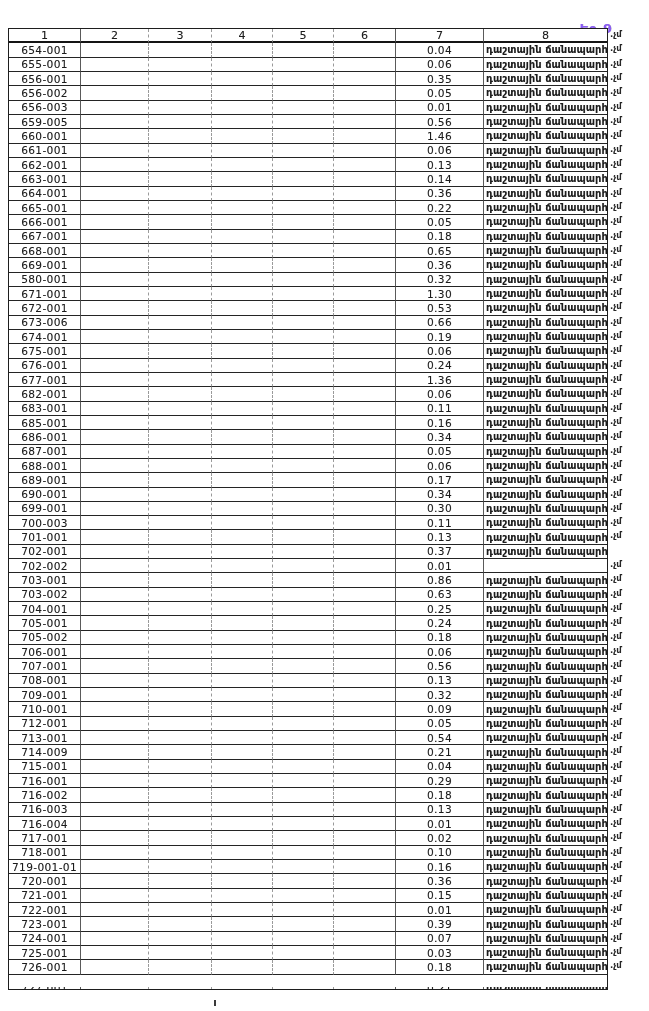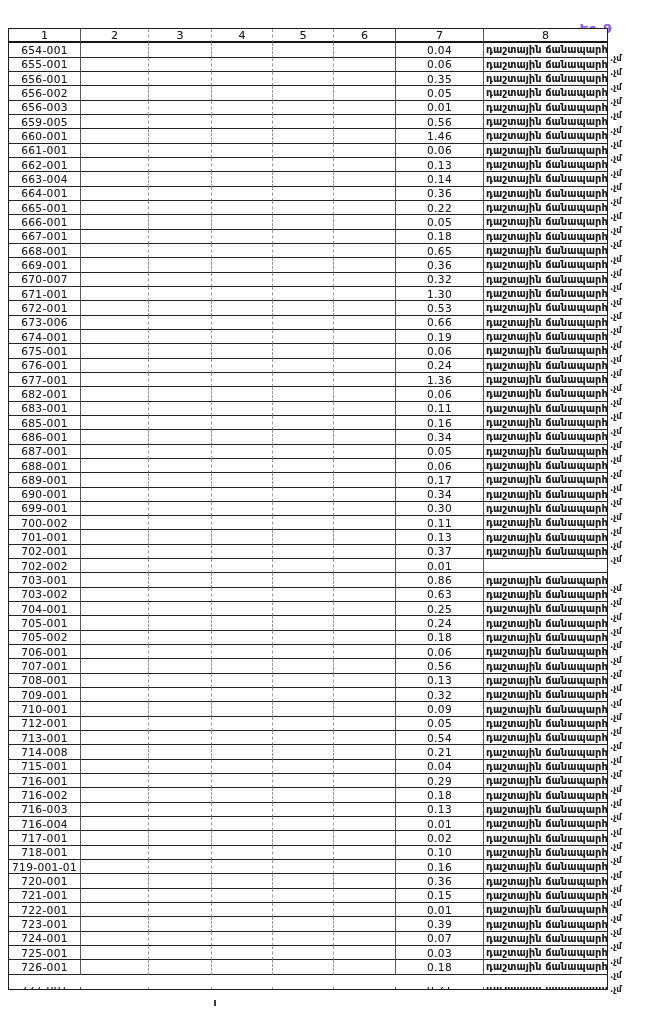--- a/index.html
+++ b/index.html
@@ -72,21 +72,21 @@
   }
   .header .c8 { justify-content: center; padding-left: 0; }
   .road-text {
     font-size: 9.8px;
     font-weight: bold;
     letter-spacing: 0.1px;
   }
   .suffix-col {
     position: absolute;
     left: 610px;
-    top: 51px;
+    top: 27px;
     width: 38px;
   }
   .suffix {
     height: 14.33px;
     line-height: 14.33px;
     font-size: 8.5px;
     font-weight: bold;
     color: #262626;
     white-space: nowrap;
     overflow: hidden;
@@ -219,21 +219,21 @@
         <div class="cell c3"></div>
         <div class="cell c4"></div>
         <div class="cell c5"></div>
         <div class="cell c6"></div>
         <div class="cell c7">0.13</div>
         <div class="cell c8">
           <span class="road-text">դաշտային ճանապարհ</span>
         </div>
       </div>
       <div class="row">
-        <div class="cell c1">663-004</div>
+        <div class="cell c1">663-001</div>
         <div class="cell c2"></div>
         <div class="cell c3"></div>
         <div class="cell c4"></div>
         <div class="cell c5"></div>
         <div class="cell c6"></div>
         <div class="cell c7">0.14</div>
         <div class="cell c8">
           <span class="road-text">դաշտային ճանապարհ</span>
         </div>
       </div>
@@ -303,21 +303,21 @@
         <div class="cell c3"></div>
         <div class="cell c4"></div>
         <div class="cell c5"></div>
         <div class="cell c6"></div>
         <div class="cell c7">0.36</div>
         <div class="cell c8">
           <span class="road-text">դաշտային ճանապարհ</span>
         </div>
       </div>
       <div class="row">
-        <div class="cell c1">670-007</div>
+        <div class="cell c1">580-001</div>
         <div class="cell c2"></div>
         <div class="cell c3"></div>
         <div class="cell c4"></div>
         <div class="cell c5"></div>
         <div class="cell c6"></div>
         <div class="cell c7">0.32</div>
         <div class="cell c8">
           <span class="road-text">դաշտային ճանապարհ</span>
         </div>
       </div>
@@ -507,21 +507,21 @@
         <div class="cell c3"></div>
         <div class="cell c4"></div>
         <div class="cell c5"></div>
         <div class="cell c6"></div>
         <div class="cell c7">0.30</div>
         <div class="cell c8">
           <span class="road-text">դաշտային ճանապարհ</span>
         </div>
       </div>
       <div class="row">
-        <div class="cell c1">700-002</div>
+        <div class="cell c1">700-003</div>
         <div class="cell c2"></div>
         <div class="cell c3"></div>
         <div class="cell c4"></div>
         <div class="cell c5"></div>
         <div class="cell c6"></div>
         <div class="cell c7">0.11</div>
         <div class="cell c8">
           <span class="road-text">դաշտային ճանապարհ</span>
         </div>
       </div>
@@ -699,21 +699,21 @@
         <div class="cell c3"></div>
         <div class="cell c4"></div>
         <div class="cell c5"></div>
         <div class="cell c6"></div>
         <div class="cell c7">0.54</div>
         <div class="cell c8">
           <span class="road-text">դաշտային ճանապարհ</span>
         </div>
       </div>
       <div class="row">
-        <div class="cell c1">714-008</div>
+        <div class="cell c1">714-009</div>
         <div class="cell c2"></div>
         <div class="cell c3"></div>
         <div class="cell c4"></div>
         <div class="cell c5"></div>
         <div class="cell c6"></div>
         <div class="cell c7">0.21</div>
         <div class="cell c8">
           <span class="road-text">դաշտային ճանապարհ</span>
         </div>
       </div>

